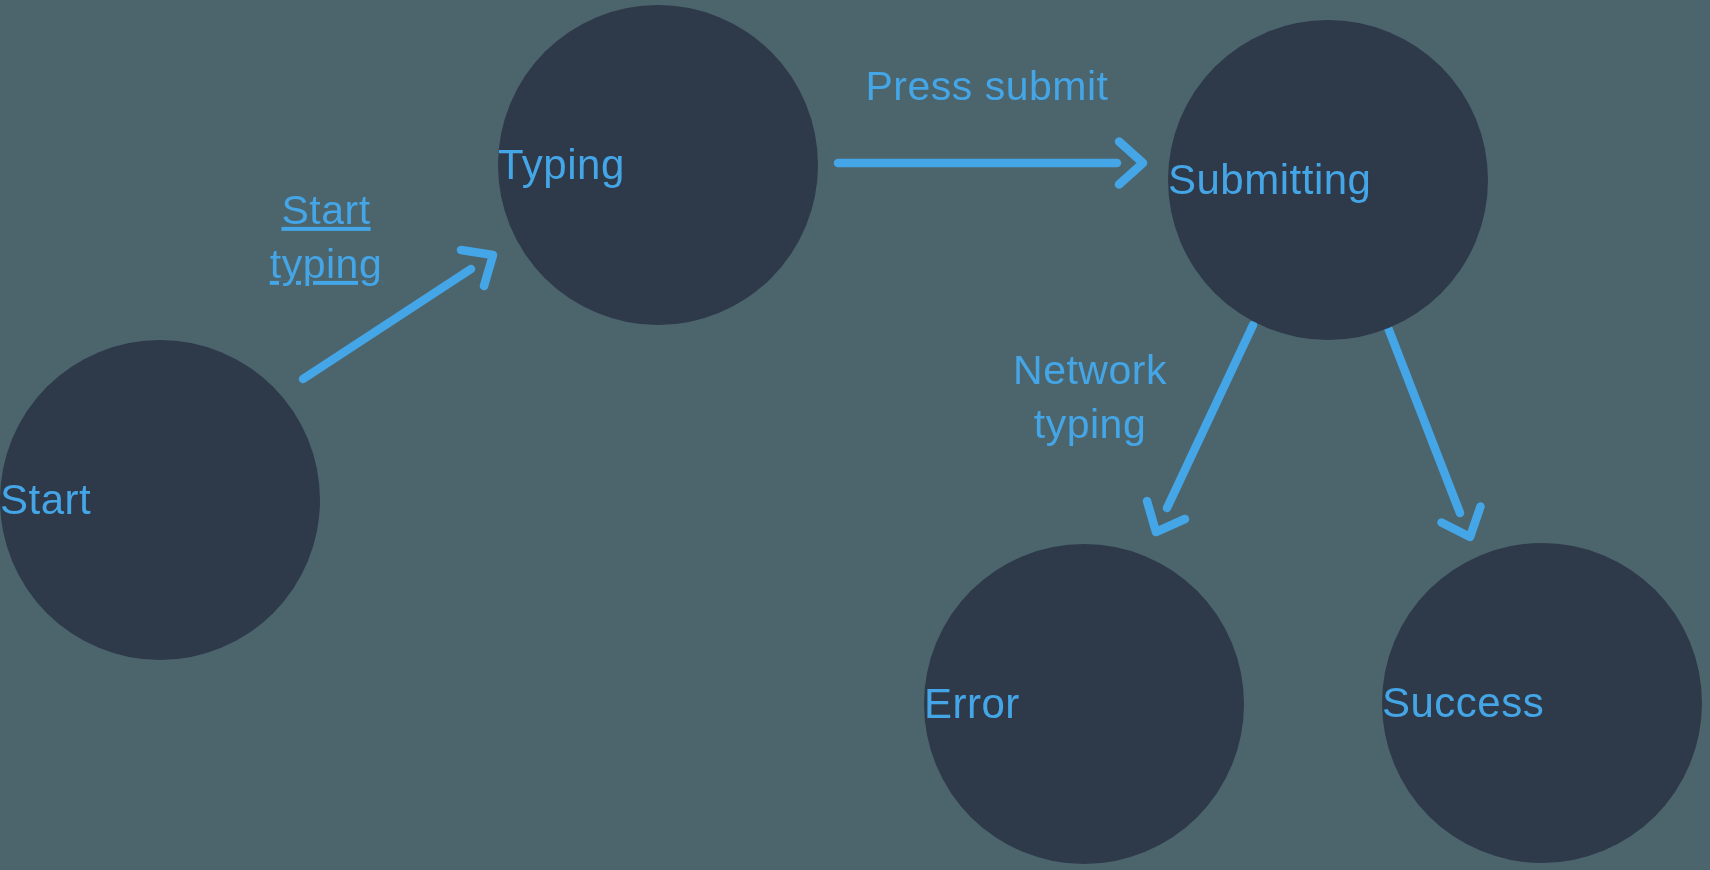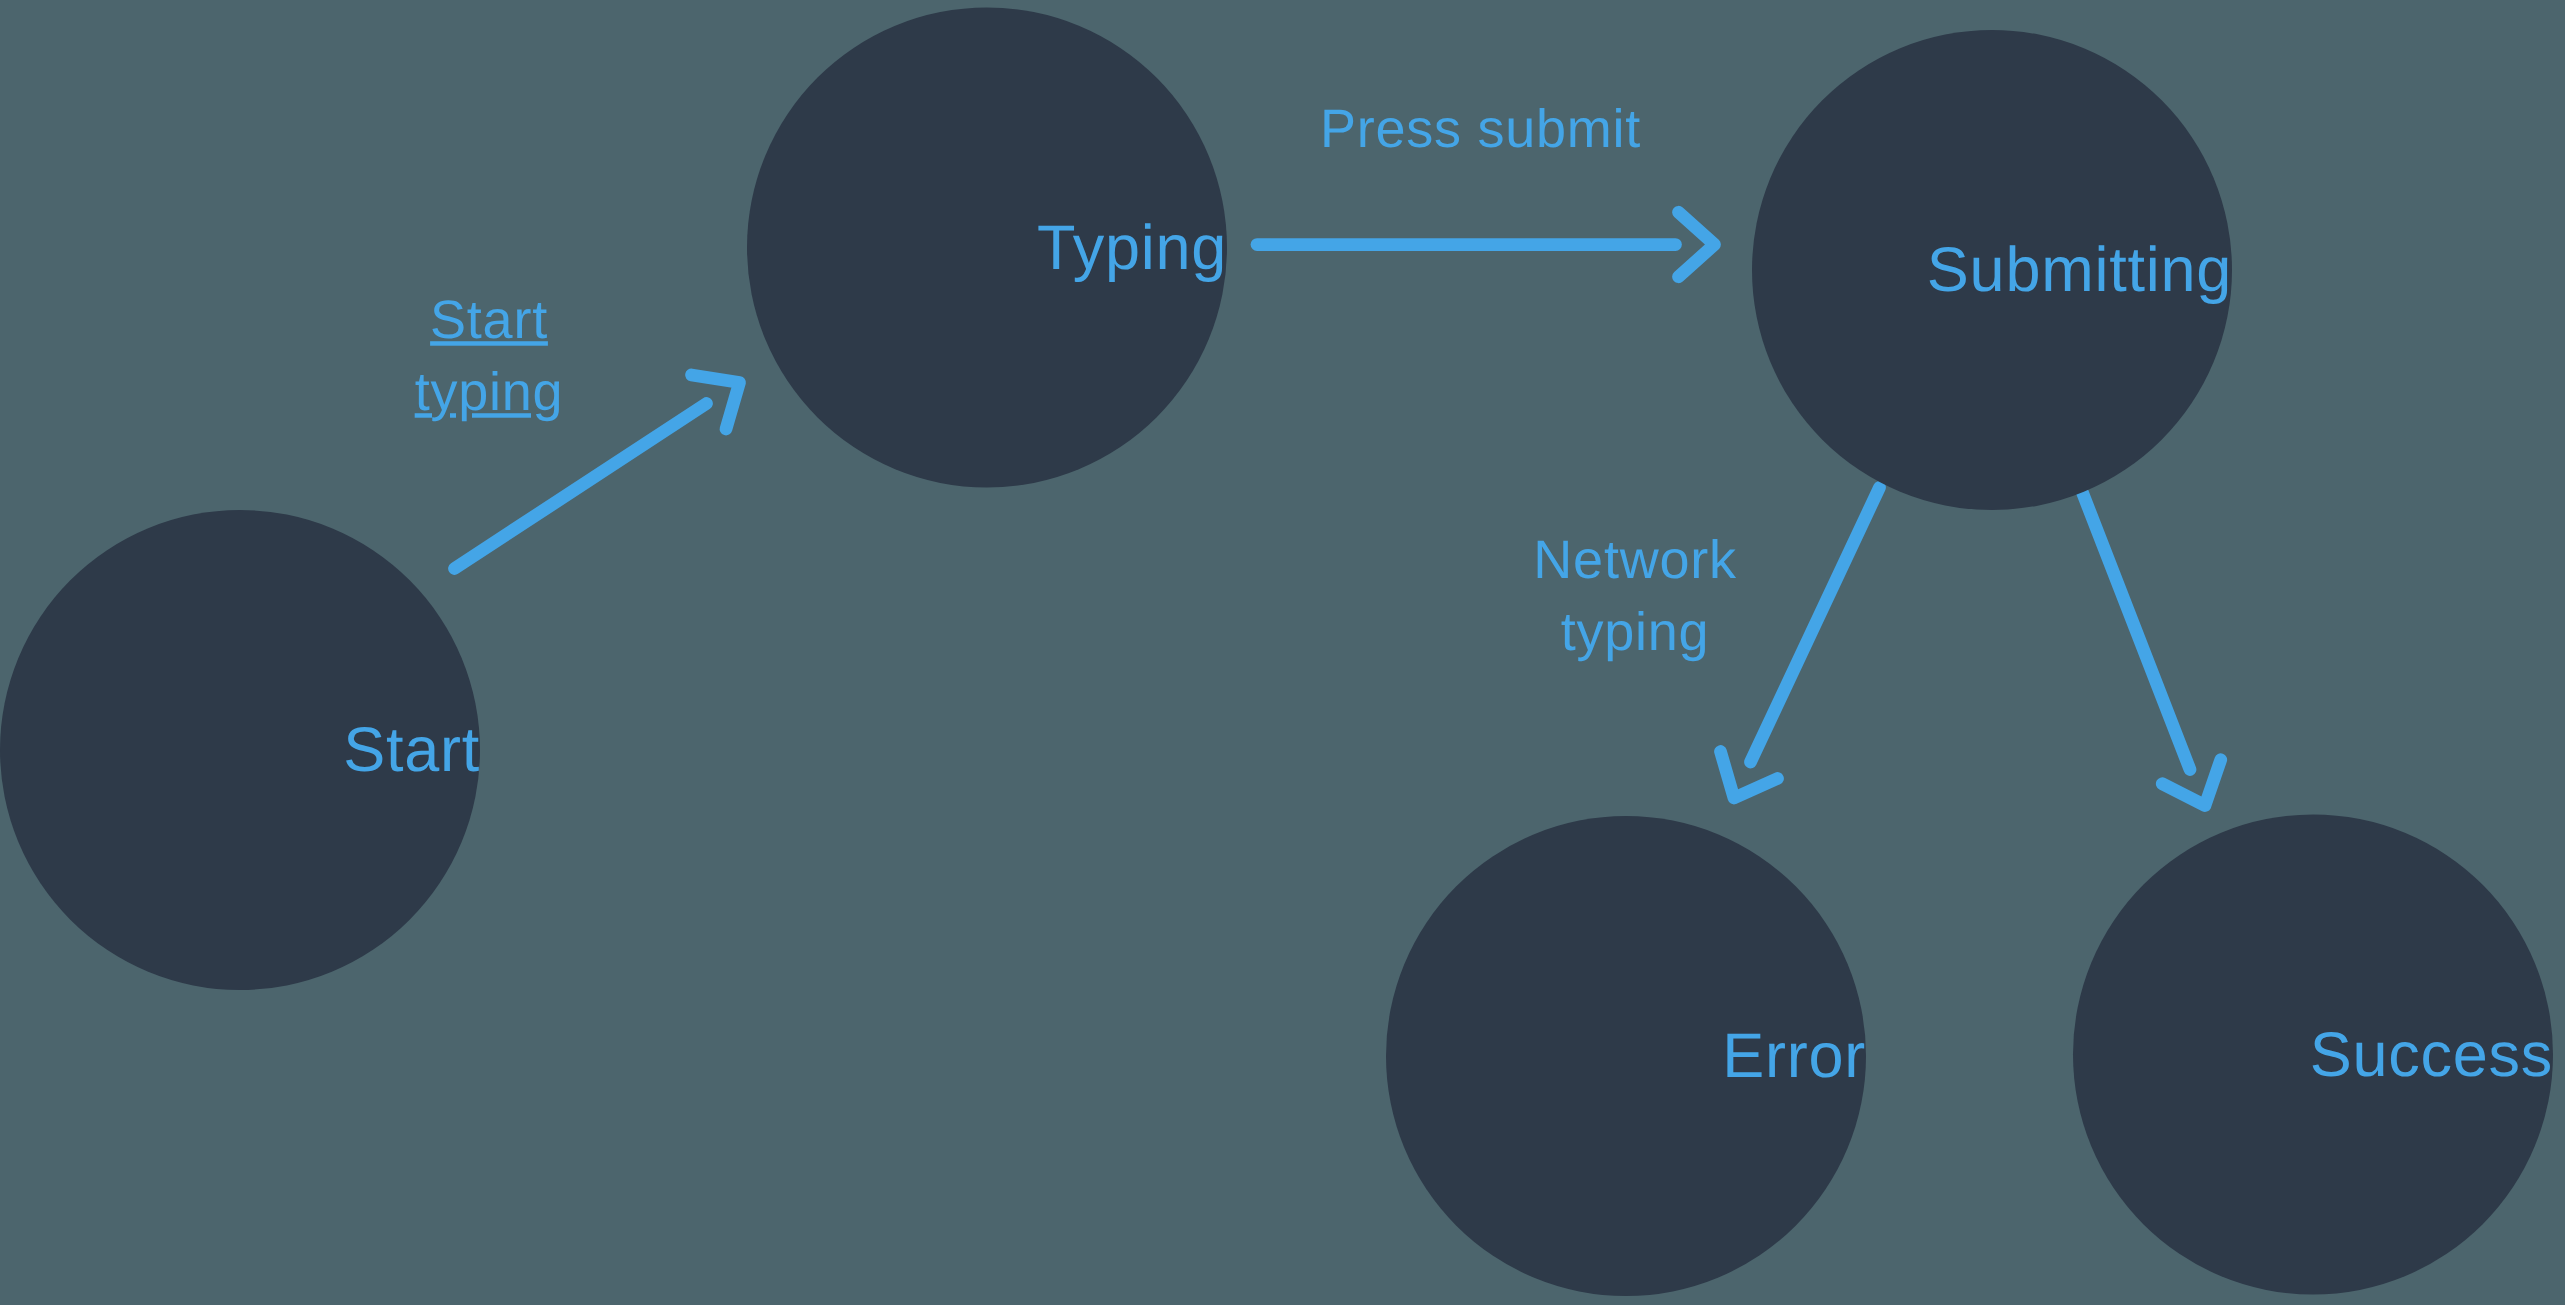--- a/index.html
+++ b/index.html
@@ -17,39 +17,39 @@
     overflow: hidden;
   }
   .node {
     position: absolute;
     width: 320px;
     height: 320px;
     border-radius: 50%;
     background: #2e3a49;
     display: flex;
     align-items: center;
-    justify-content: flex-end;
+    justify-content: flex-start;
   }
   .node .node-label {
     color: #44a5e7;
     font-size: 42px;
     letter-spacing: 0.5px;
     text-align: center;
   }
   .node-empty      { left: 0px;    top: 340px; }
   .node-typing     { left: 498px;  top: 5px;   }
   .node-submitting { left: 1168px; top: 20px;   }
   .node-error      { left: 924px;  top: 544px; }
   .node-success    { left: 1382px; top: 543px; }
 
   .edge-label {
     position: absolute;
     transform: translate(-50%, -50%);
     color: #44a5e7;
-    font-size: 36px;
+    font-size: 41px;
     letter-spacing: 0.5px;
     line-height: 1.32;
     text-align: center;
   }
   .edge-label-start-typing    { left: 326px;  top: 237px; width: 180px; text-decoration: underline; }
   .edge-label-press-submit    { left: 987px;  top: 86px;  width: 400px; }
   .edge-label-network-error   { left: 1090px; top: 397px; width: 200px; }
   .edge-label-network-success { left: 1548px; top: 397px; width: 210px; }
 
   .arrow-layer {

